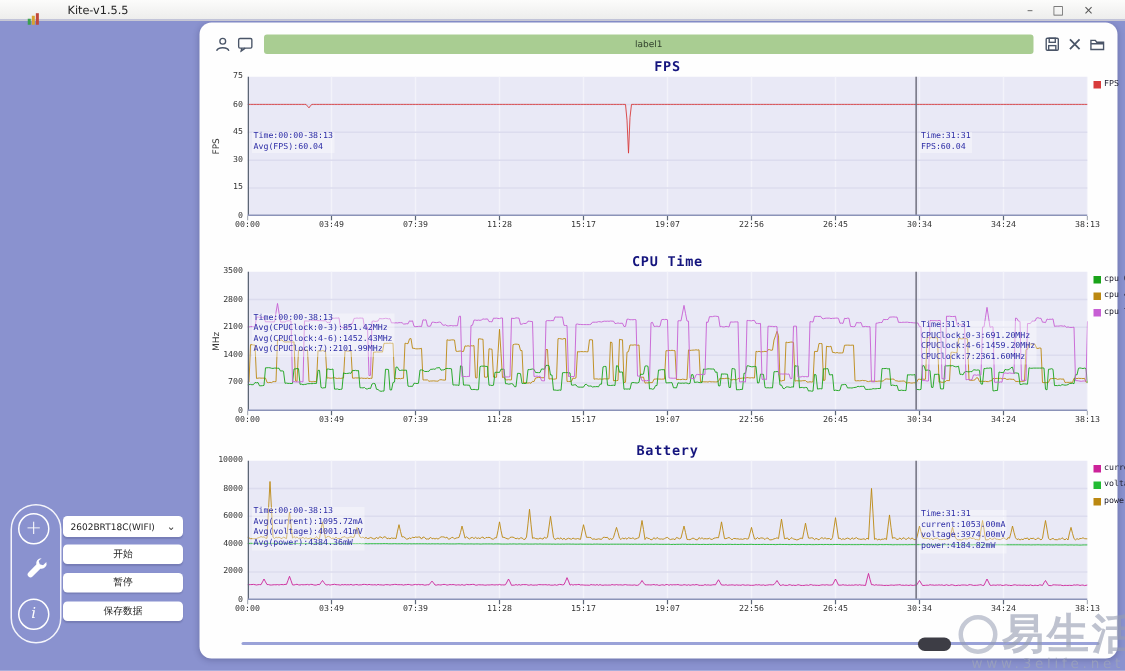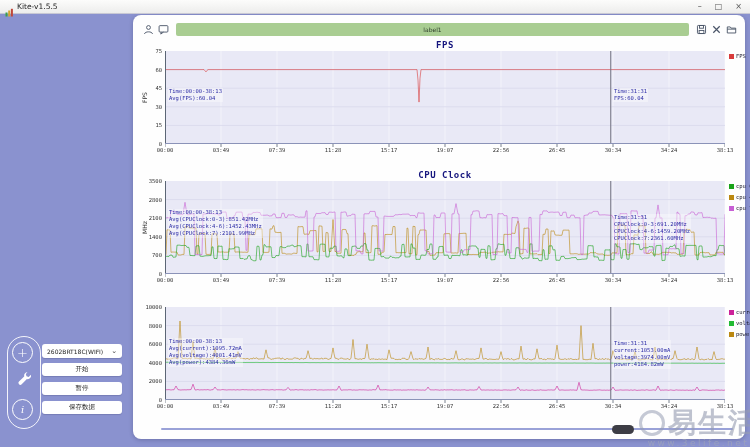--- a/index.html
+++ b/index.html
@@ -1,21 +1,21 @@
 <!DOCTYPE html>
 <html><head>
 <meta charset="utf-8">
 <style>
   html,body{margin:0;padding:0;width:750px;height:447px;overflow:hidden;
     font-family:"DejaVu Sans","Liberation Sans",sans-serif;background:#8a92cf;position:relative;}
 
   
   .titlebar{position:absolute;top:0;left:0;right:0;height:13px;
     background:linear-gradient(#fcfcfb,#ededec);border-bottom:1px solid #c8c8d4;
-    display:flex;align-items:center;padding:0 5px;gap:3px;z-index:20;}
+    display:flex;align-items:center;padding:0 18px;gap:18px;z-index:20;}
   .app-icon{width:9px;height:9px;flex:0 0 auto;}
   .title-text{font-size:7.5px;color:#222;}
   .win-controls{margin-left:auto;display:flex;gap:13px;align-items:center;padding-right:3px;}
   .win-btn{font-size:8px;color:#555;line-height:13px;cursor:default;}
 
   
   .panel{position:absolute;left:133px;top:15px;width:612px;height:424px;
     background:#fefefe;border-radius:8px;box-shadow:0 1px 4px rgba(20,20,60,.25);}
 
   
@@ -216,21 +216,21 @@
       <div class="c-xtick" style="left:526.0px">34:24</div>
       <div class="c-xtick" style="left:582.0px">38:13</div>
       <div class="c-legend">
         <div class="lg-item">
       <span class="lg-sq" style="background:#d83b3b"></span>
           <span>FPS</span>
         </div>
       </div>
     </div>
   <div class="chart" id="chart-1">
-      <div class="c-title">CPU Clock</div>
+      <div class="c-title">CPU Time</div>
       <div class="c-ylabel">MHz</div>
       <div class="c-ytick" style="top:101.0px">0</div>
       <div class="c-ytick" style="top:82.4px">700</div>
       <div class="c-ytick" style="top:63.8px">1400</div>
       <div class="c-ytick" style="top:45.2px">2100</div>
       <div class="c-ytick" style="top:26.6px">2800</div>
       <div class="c-ytick" style="top:8.0px">3500</div>
       <div class="c-plot">
         <svg width="560" height="96" style="display:block">
           <rect x="0" y="0" width="560" height="93" fill="#e9e9f6"></rect>
@@ -300,20 +300,21 @@
       <span class="lg-sq" style="background:#bb8811"></span>
           <span>cpu 4-6</span>
         </div>
         <div class="lg-item">
       <span class="lg-sq" style="background:#c75fd4"></span>
           <span>cpu 7</span>
         </div>
       </div>
     </div>
   <div class="chart" id="chart-2">
+      <div class="c-title">Battery</div>
       <div class="c-ytick" style="top:101.0px">0</div>
       <div class="c-ytick" style="top:82.4px">2000</div>
       <div class="c-ytick" style="top:63.8px">4000</div>
       <div class="c-ytick" style="top:45.2px">6000</div>
       <div class="c-ytick" style="top:26.6px">8000</div>
       <div class="c-ytick" style="top:8.0px">10000</div>
       <div class="c-plot">
         <svg width="560" height="96" style="display:block">
           <rect x="0" y="0" width="560" height="93" fill="#e9e9f6"></rect>
           <line x1="0" y1="0" x2="0" y2="93" stroke="#f3f3fa" stroke-width="1"></line>

